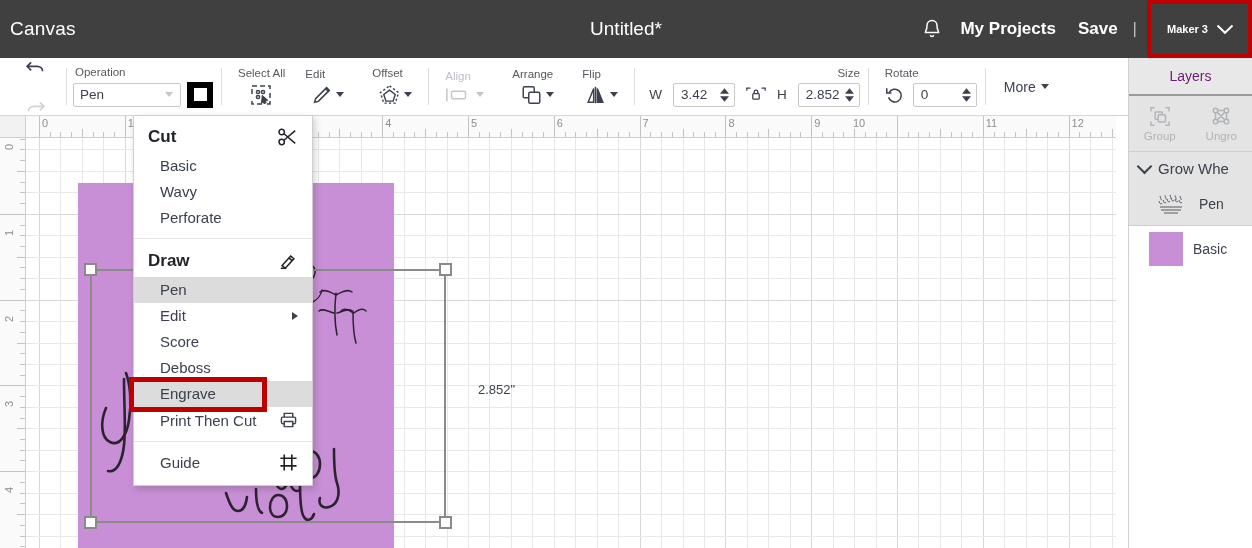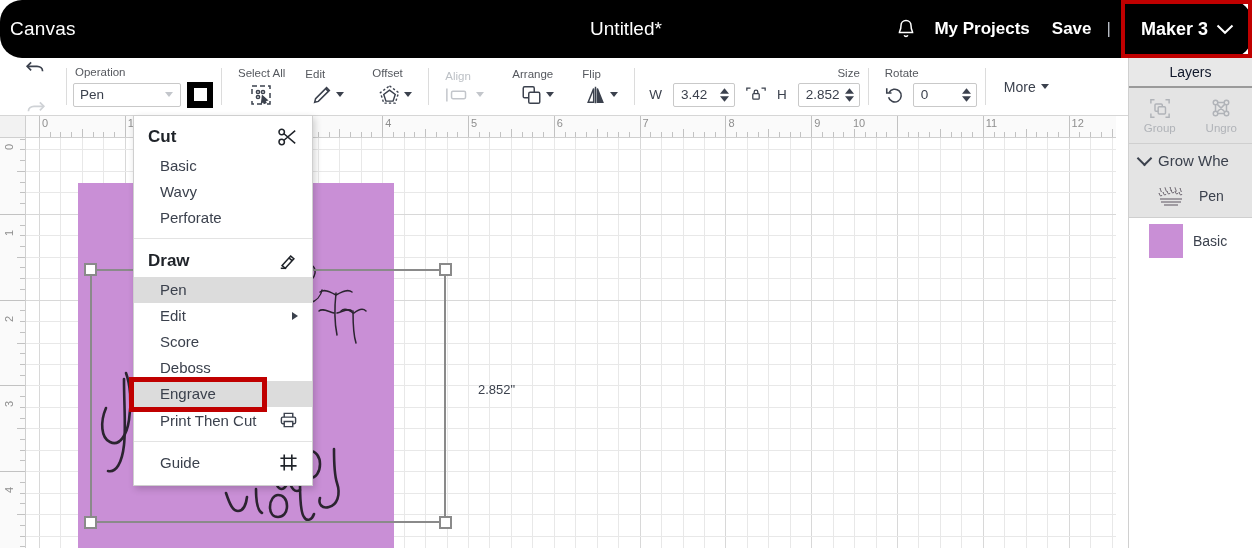--- a/index.html
+++ b/index.html
@@ -7,39 +7,39 @@
     width: 1252px; height: 548px;
     overflow: hidden;
     font-family: "Liberation Sans", sans-serif;
     background: #fff;
   }
   #app { position: relative; width: 1252px; height: 548px; }
 
   
   .topbar {
     position: absolute; left: 0; top: 0; width: 1252px; height: 58px;
-    background: #000000; color: #fff;
-    display: flex; align-items: center; border-radius: 22px;
+    background: #404040; color: #fff;
+    display: flex; align-items: center;
   }
   .tb-canvas { margin-left: 10px; font-size: 19px; letter-spacing: .2px; }
   .tb-title {
     position: absolute; left: 0; right: 0; text-align: center;
     font-size: 19px; pointer-events: none;
   }
   .tb-right {
     margin-left: auto; display: flex; align-items: center; height: 58px;
     padding-right: 0px;
   }
   .bell { width: 34px; height: 34px; display:flex; align-items:center; justify-content:center; }
   .tb-link { font-size: 17px; font-weight: bold; color:#fff; margin: 0 11px; white-space: nowrap; }
   .tb-sep { color:#b9bec7; font-size: 17px; margin: 0 4px; }
   .maker {
     display:flex; align-items:center; gap:8px;
     height: 58px; padding: 0 14px 0 16px;
-    font-size: 18px; font-weight: bold;
+    font-size: 11px; font-weight: bold;
     border: 4px solid #c00000;
     margin-left: 6px;
   }
 
   
   .toolbar {
     position: absolute; left: 0; top: 58px; width: 1128px; height: 58px;
     background: #fff; border-bottom: 1px solid #d6d6d6;
     display: flex; align-items: stretch;
   }
@@ -138,22 +138,22 @@
   }
   .subarrow { width:0;height:0;border-top:4px solid transparent;border-bottom:4px solid transparent;
               border-left:6px solid #3b414d; }
 
   
   .layers {
     position:absolute; left:1128px; top:58px; width:124px; height:490px;
     background:#fff; border-left:1px solid #d0d0d0;
   }
   .layers-head {
-    height:30px; background:#e8e8e8; display:flex; align-items:center; justify-content:center;
-    font-size:14px; color:#0f172a; border-bottom:2px solid #9a9a9a;
+    height:38px; background:#e8e8e8; display:flex; align-items:center; justify-content:center;
+    font-size:14px; color:#701a75; border-bottom:2px solid #9a9a9a;
   }
   .layers-tools { height:56px; background:#e4e4e4; display:flex; border-bottom:1px solid #cfcfcf; }
   .ltool { flex:1; display:flex; flex-direction:column; align-items:center; justify-content:center; gap:3px;
            font-size:11.5px; color:#b0b3b8; }
   .lgroup-row { display:flex; align-items:center; gap:8px; padding:8px 8px 8px 10px; font-size:15px; color:#3b414d; }
   .lgroup-row.shade { background:#e4e4e4; }
   .llayer-row { display:flex; align-items:center; gap:10px; padding:6px 8px 8px 26px; font-size:14px; color:#3b414d; }
   .llayer-row.shade { background:#e4e4e4; }
   .chev { width:11px; height:11px; border-right:2px solid #3b414d; border-bottom:2px solid #3b414d;
           transform: rotate(45deg); margin-top:-4px; }

